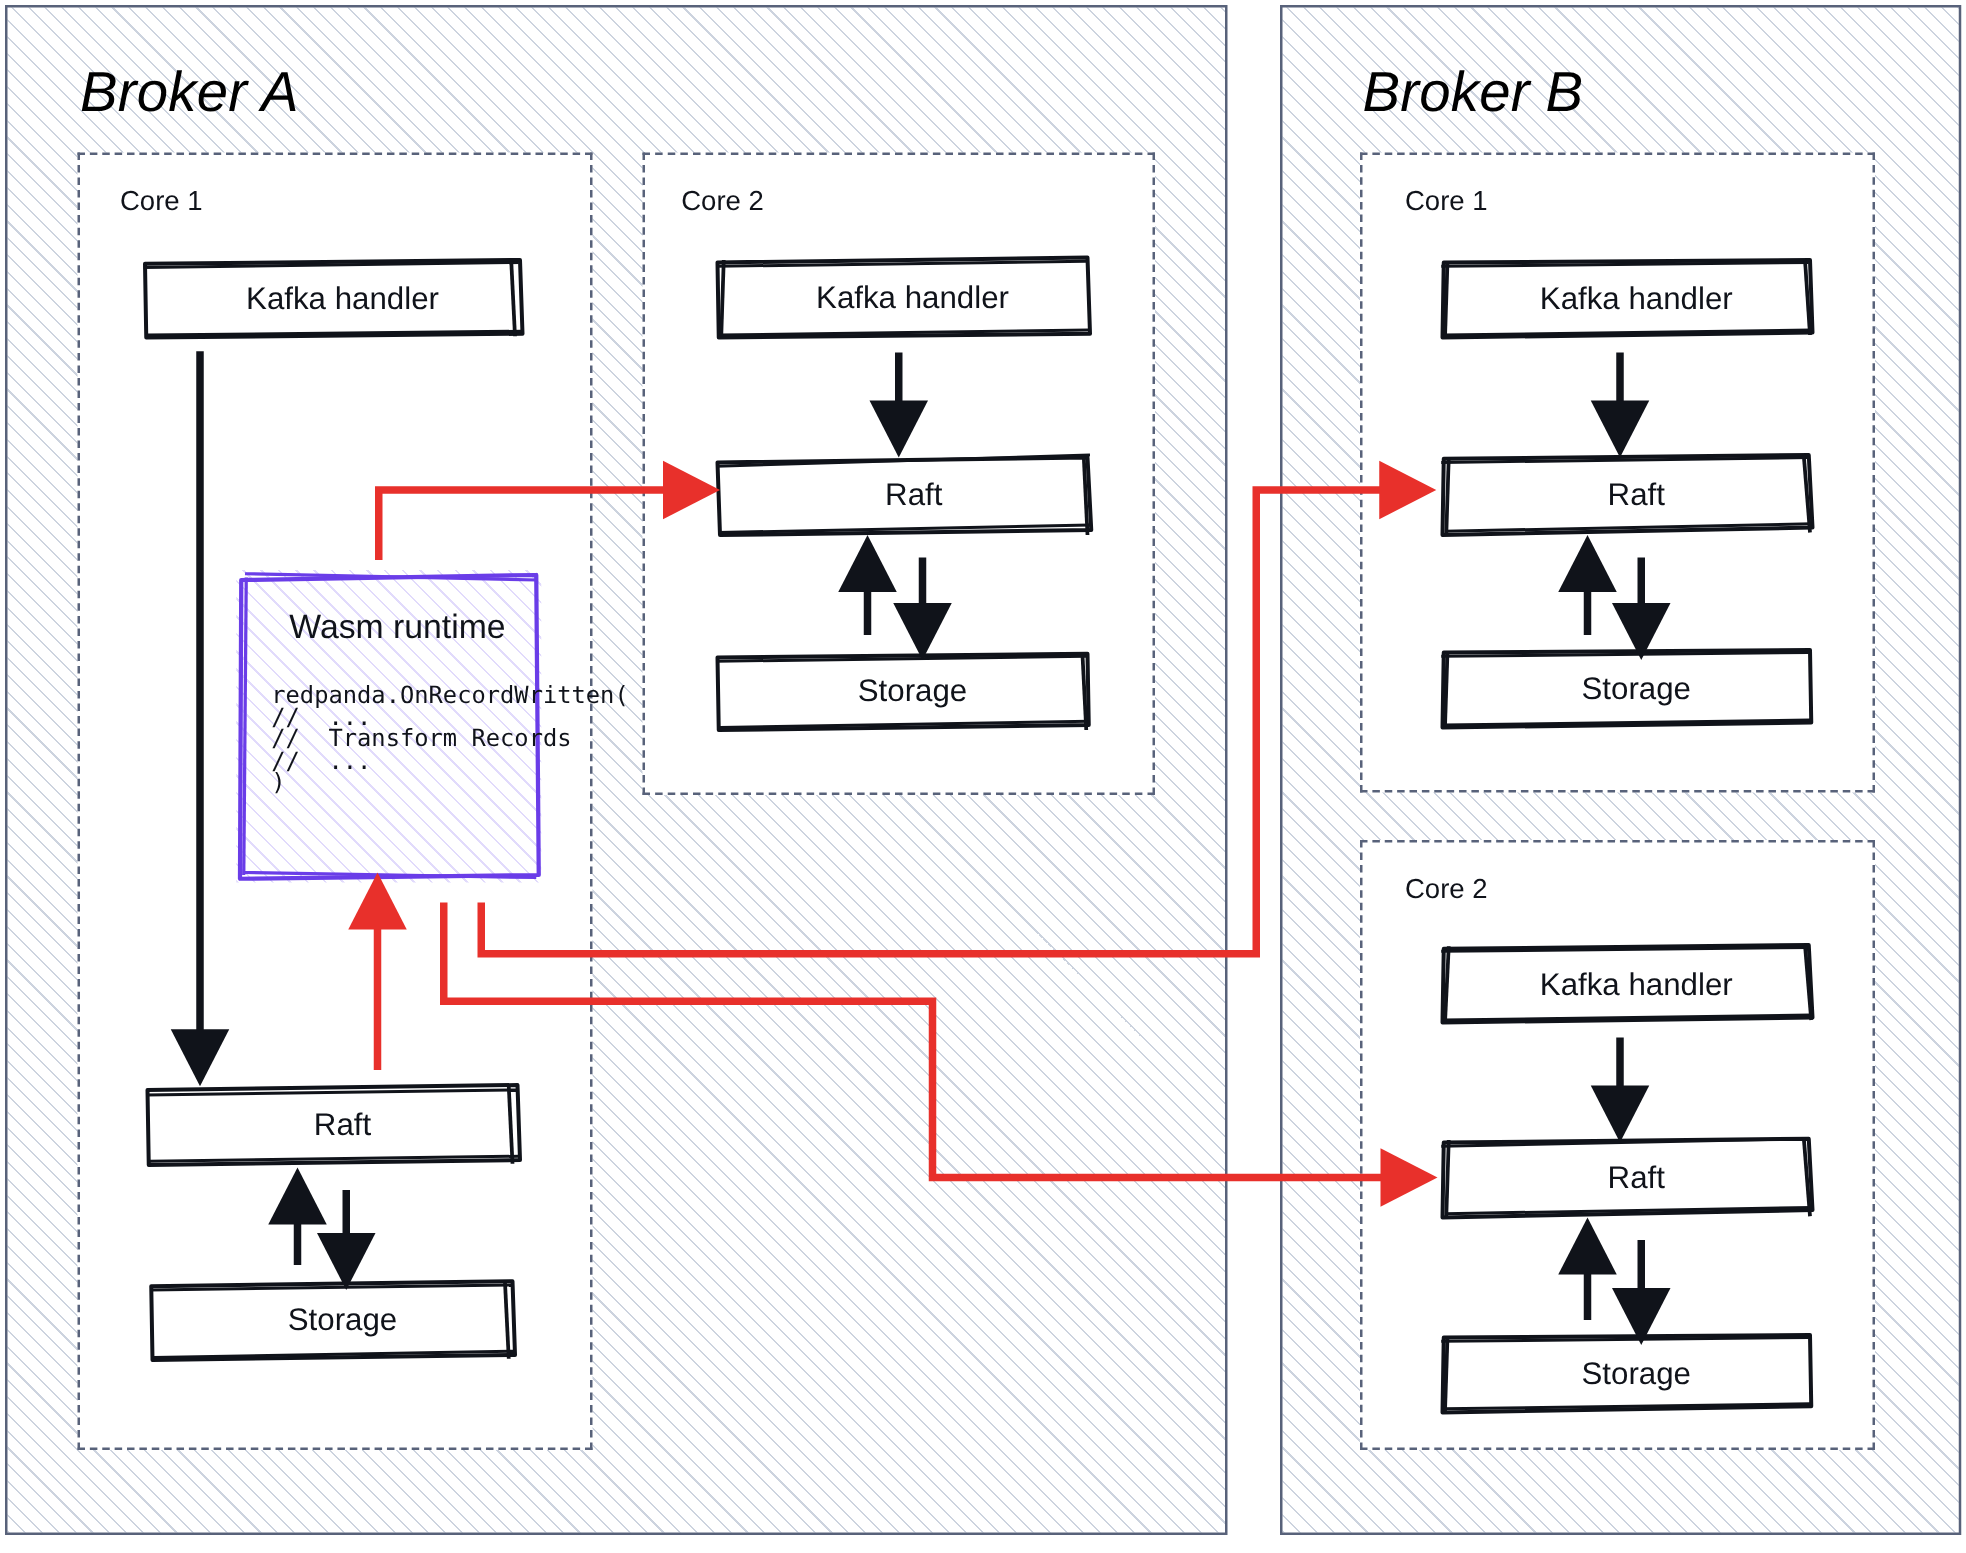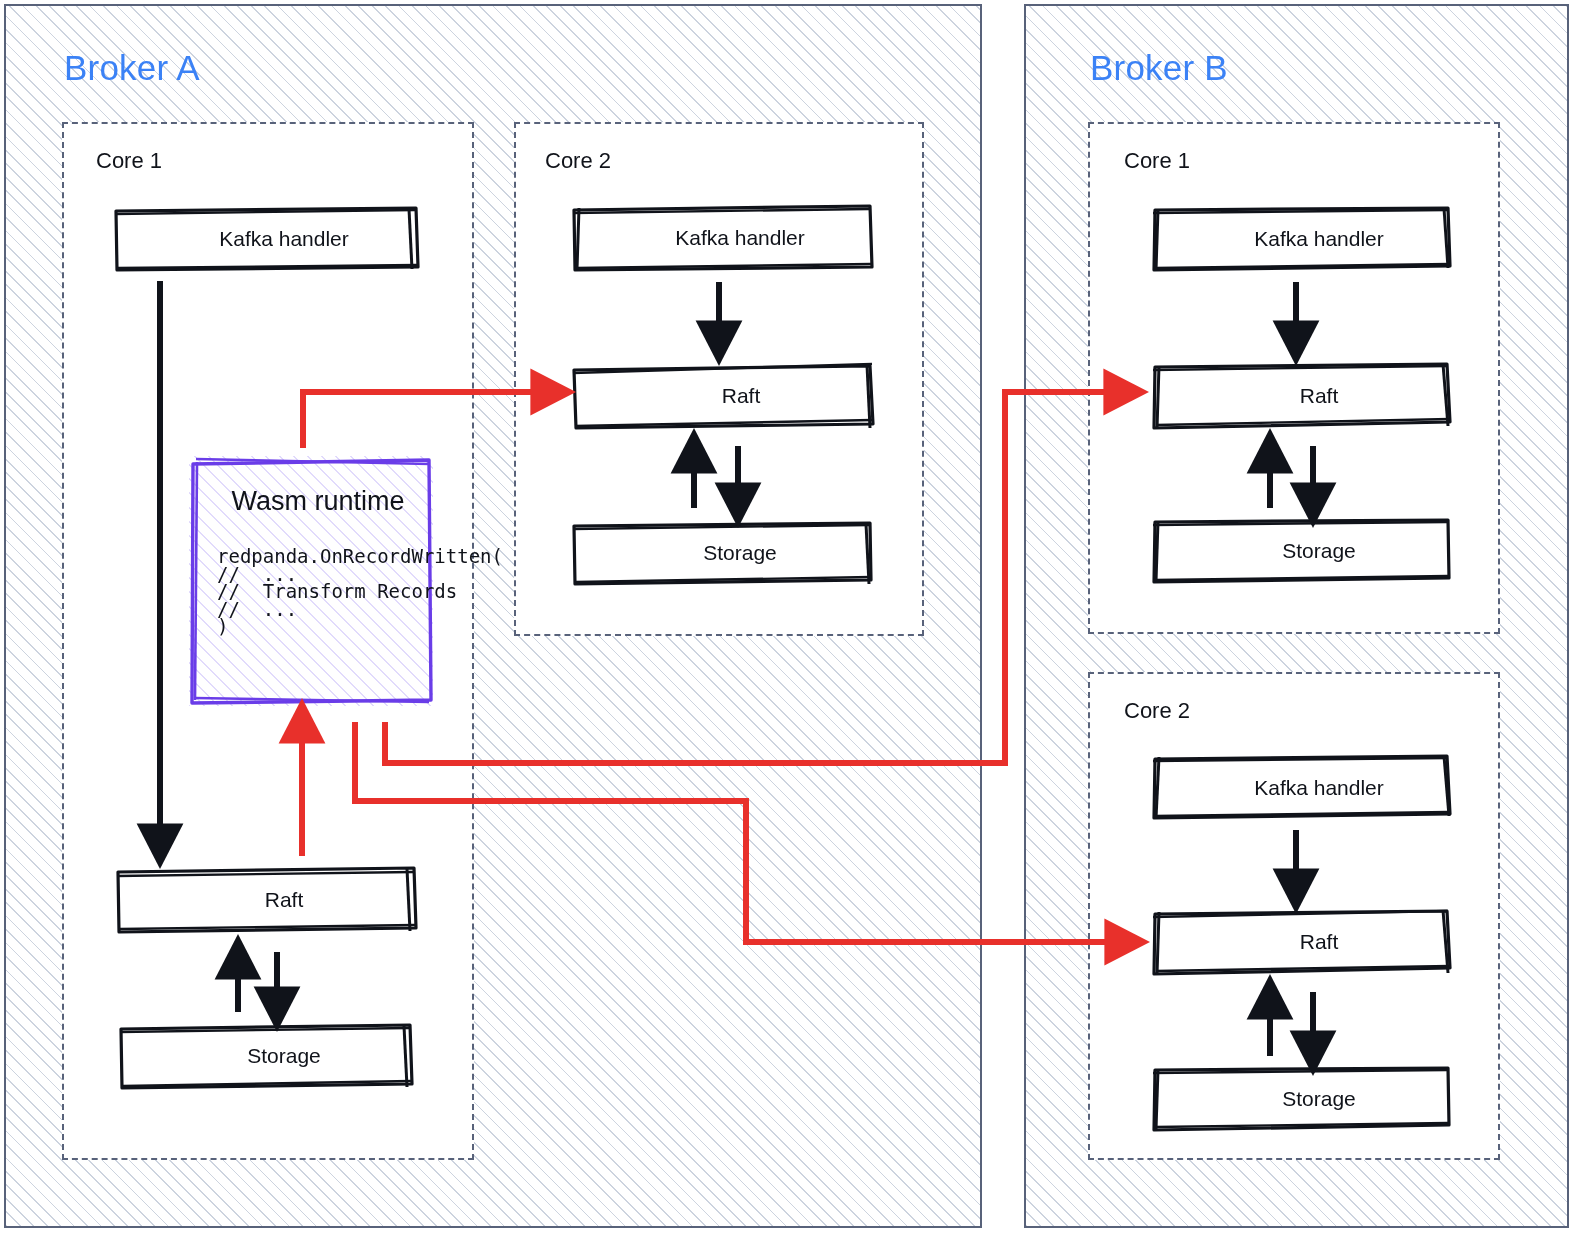--- a/index.html
+++ b/index.html
@@ -25,24 +25,25 @@
     background-image: repeating-linear-gradient(
       45deg,
       rgba(122, 140, 170, 0.38) 0px,
       rgba(122, 140, 170, 0.38) 1.2px,
       rgba(255, 255, 255, 0) 1.2px,
       rgba(255, 255, 255, 0) 9.5px
     );
   }
   .broker-title {
     position: absolute;
-    font-size: 35px;
-    color: #3b82f6;
+    font-size: 45px;
+    color: #000000;
     white-space: nowrap;
     letter-spacing: 0.2px;
+    font-style: italic;
   }
 
   
   .core {
     position: absolute;
     box-sizing: border-box;
     border: 2.5px dashed #58627a;
     background: #ffffff;
   }
   .core-title {
@@ -58,28 +59,28 @@
     box-sizing: border-box;
   }
   .sbox svg {
     position: absolute;
     left: 0;
     top: 0;
     overflow: visible;
   }
   .sbox-label {
     position: absolute;
-    left: 18px;
+    left: 8px;
     top: 0;
     width: 100%;
     height: 100%;
     display: flex;
     align-items: center;
     justify-content: center;
-    font-size: 21px;
+    font-size: 25px;
     color: #10131a;
     white-space: nowrap;
   }
 
   
   .wasm-box {
     position: absolute;
     box-sizing: border-box;
     background-color: #ffffff;
     background-image: repeating-linear-gradient(

